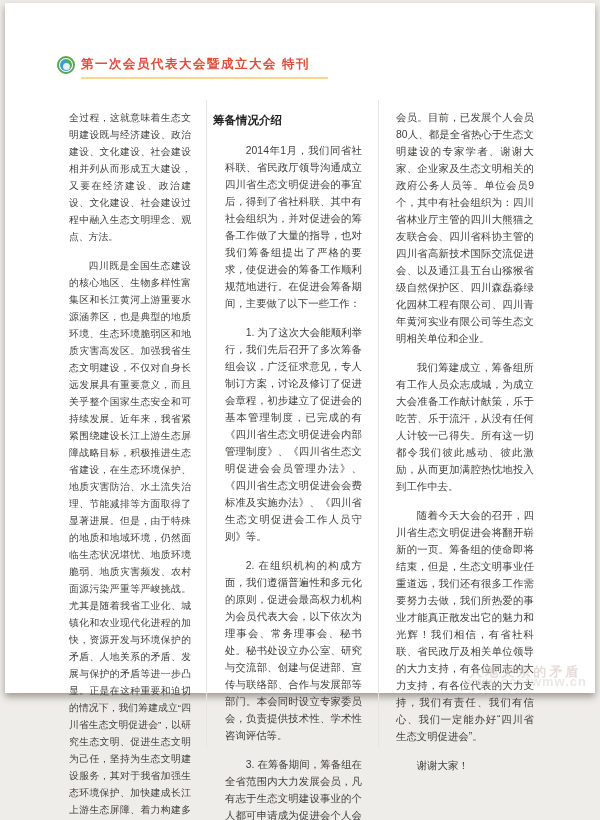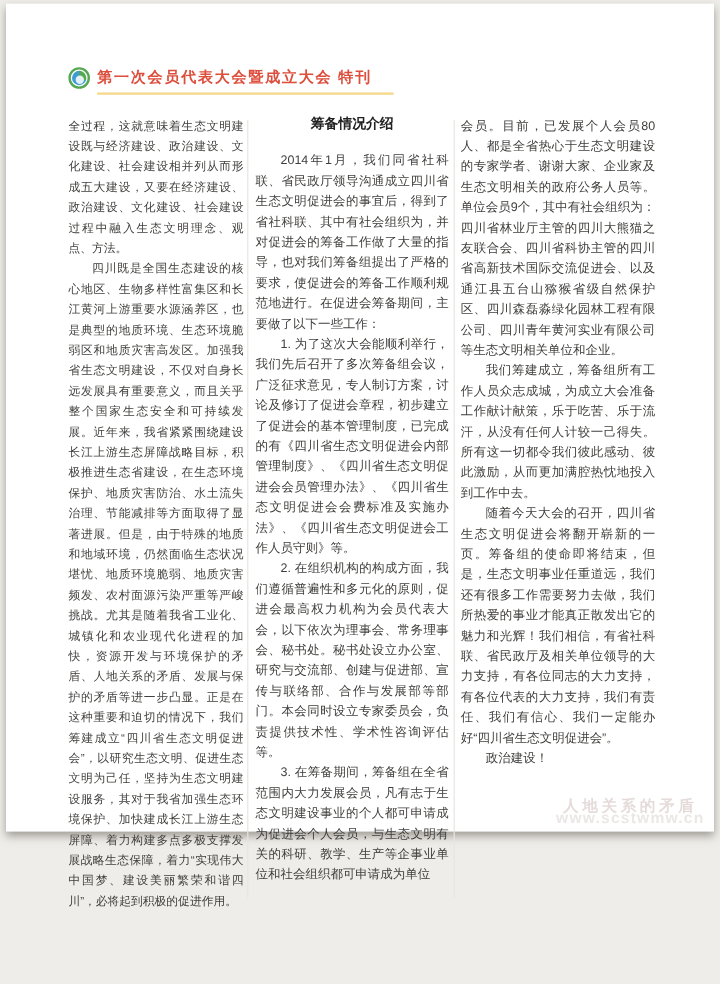--- a/index.html
+++ b/index.html
@@ -41,25 +41,25 @@
   .d1{left:201px;}
   .d2{left:373px;}
   .col{
     position:absolute;top:94px;
     color:var(--body-text,#3f3e3c);
     text-align:justify;
   }
   .col1{left:52px;width:146px;font-size:9.8px;line-height:17px;}
   .col2{left:208px;width:161px;font-size:10.4px;line-height:17px;}
   .col3{left:379px;width:162px;font-size:10.4px;line-height:17px;}
-  .para{margin:0;}
+  .para{margin:12px;}
   .para.indent{text-indent:2em;}
   .col2-heading{
     font-size:11.5px;font-weight:700;color:#222;
-    margin:0 0 15px 0;line-height:14px;text-align:center;
+    margin:16px 0 15px 0;line-height:14px;text-align:left;
   }
   .section-heading{
     font-size:11.5px;font-weight:700;
     color:var(--section-teal,#2f6360);
     margin:13px 0 0 0;text-align:center;white-space:nowrap;
     letter-spacing:0.5px;
   }
   .watermark{position:absolute;right:8px;bottom:5px;text-align:center;line-height:1;}
   .wm1{font-size:13px;font-weight:700;letter-spacing:3px;color:rgba(198,178,172,0.45);}
   .wm2{font-size:13px;font-weight:700;letter-spacing:1px;color:rgba(205,195,190,0.4);margin-top:-3px;}
@@ -102,21 +102,21 @@
 
   <div class="col col3">
     <div>
 
         <p class="para">会员。目前，已发展个人会员80人、都是全省热心于生态文明建设的专家学者、谢谢大家、企业家及生态文明相关的政府公务人员等。单位会员9个，其中有社会组织为：四川省林业厅主管的四川大熊猫之友联合会、四川省科协主管的四川省高新技术国际交流促进会、以及通江县五台山猕猴省级自然保护区、四川森磊淼绿化园林工程有限公司、四川青年黄河实业有限公司等生态文明相关单位和企业。</p>
 
         <p class="para indent">我们筹建成立，筹备组所有工作人员众志成城，为成立大会准备工作献计献策，乐于吃苦、乐于流汗，从没有任何人计较一己得失。所有这一切都令我们彼此感动、彼此激励，从而更加满腔热忱地投入到工作中去。</p>
 
         <p class="para indent">随着今天大会的召开，四川省生态文明促进会将翻开崭新的一页。筹备组的使命即将结束，但是，生态文明事业任重道远，我们还有很多工作需要努力去做，我们所热爱的事业才能真正散发出它的魅力和光辉！我们相信，有省社科联、省民政厅及相关单位领导的大力支持，有各位同志的大力支持，有各位代表的大力支持，我们有责任、我们有信心、我们一定能办好“四川省生态文明促进会”。</p>
 
-        <p class="para indent">政治建设！</p>
+        <p class="para indent">谢谢大家！</p>
       </div>
   </div>
 
   <div class="watermark">
     <div class="wm1">人地关系的矛盾</div>
     <div class="wm2">www.scstwmw.cn</div>
   </div>
 
 </div>
 

